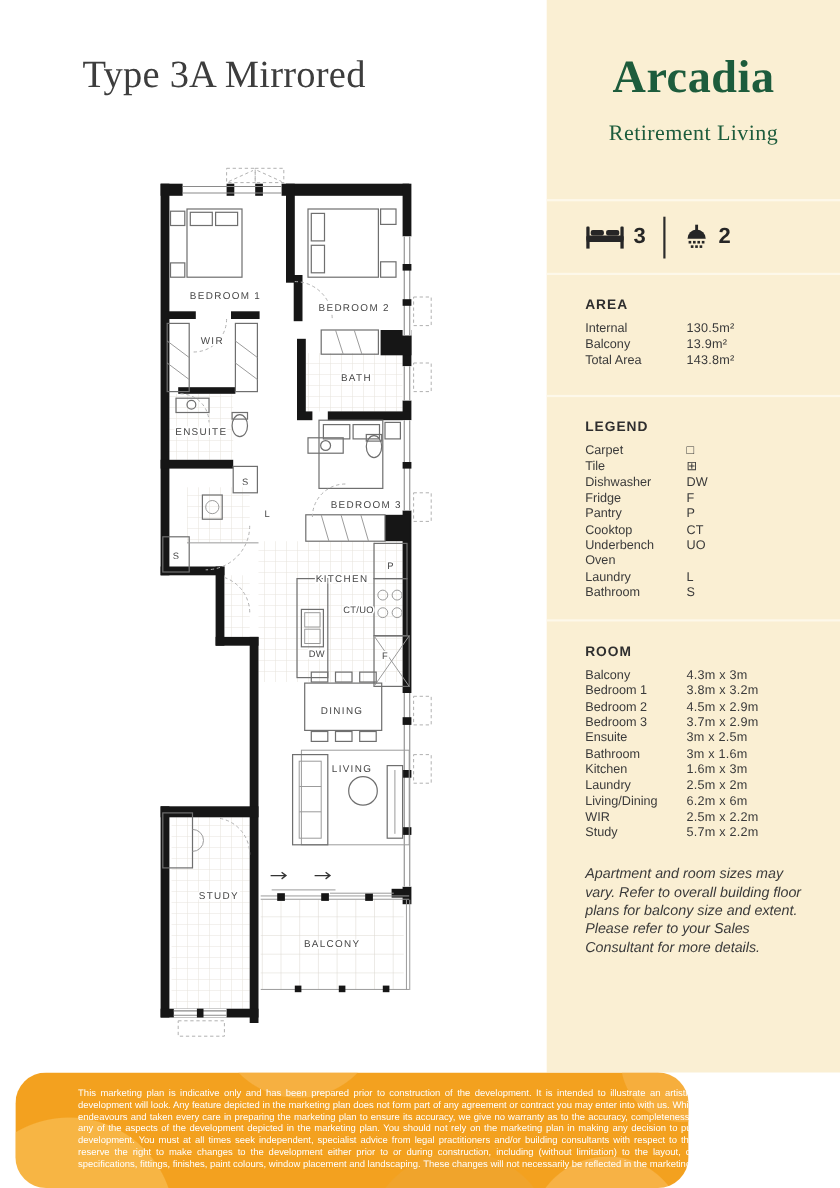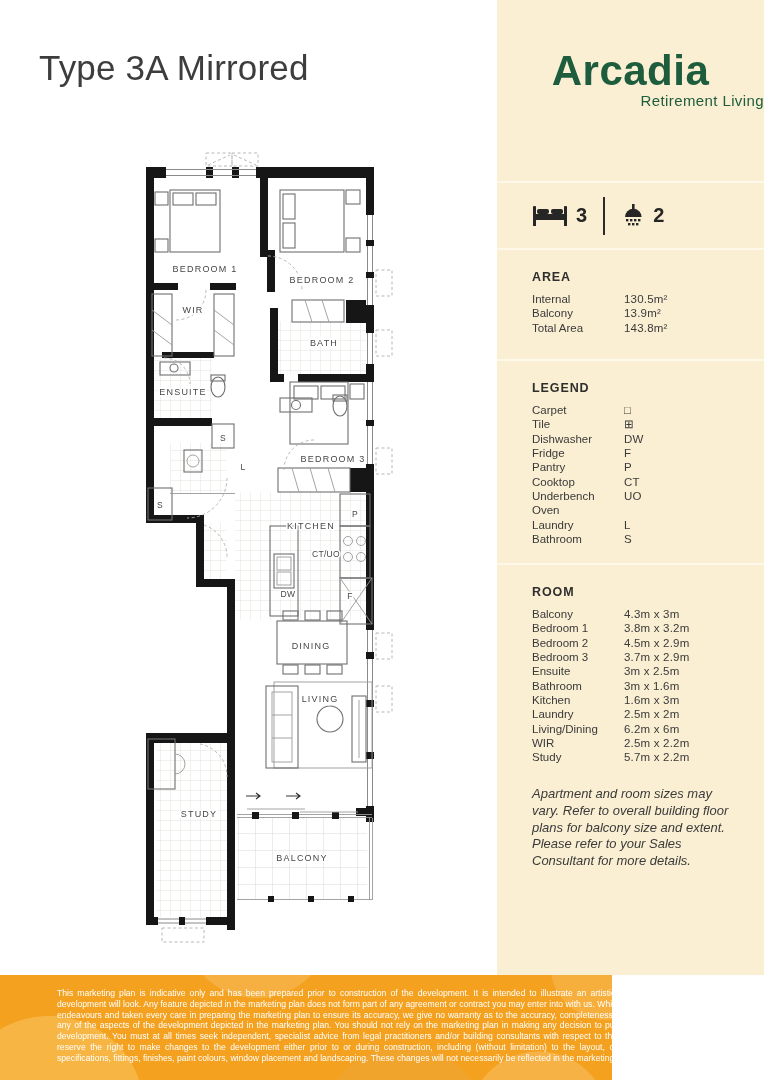--- a/index.html
+++ b/index.html
@@ -1,62 +1,62 @@
 <!DOCTYPE html>
 <html><head>
 <meta charset="utf-8">
 <style>
   html,body{margin:0;padding:0;background:#ffffff;}
   .page{position:relative;width:764px;height:1080px;overflow:hidden;
         font-family:"Liberation Sans",sans-serif;background:#ffffff;}
 
   
-  .header{position:absolute;left:39px;top:48px;}
+  .header{position:absolute;left:75px;top:48px;font-family:Liberation Serif, serif;}
   .title{font-size:35px;font-weight:500;color:#3d3d3d;letter-spacing:.2px;margin:0;}
   .subtitle{font-size:21px;font-weight:400;color:#3a3a3a;margin:7px 0 0 1px;}
 
   
   .plan-svg{position:absolute;left:0;top:0;width:497px;height:975px;}
   .wall{fill:#161616;}
   .thin{fill:none;stroke:#6f6f6f;stroke-width:1.1;}
   .thinner{fill:none;stroke:#9a9a9a;stroke-width:.9;}
   .dash{fill:none;stroke:#b0b0b0;stroke-width:.9;stroke-dasharray:3 2.5;}
   .winline{stroke:#8a8a8a;stroke-width:1;}
   .plan-label{font-family:"Liberation Sans",sans-serif;font-size:9px;letter-spacing:1.2px;
               fill:#474747;text-anchor:middle;paint-order:stroke;stroke:#ffffff;stroke-width:3px;}
   .plan-label.small{font-size:8.5px;letter-spacing:.3px;}
 
   
   .sidebar{position:absolute;left:497px;top:0;width:267px;height:975px;background:#faefd3;}
   .sb-divider{border-top:2px solid #fdf8ea;}
-  .logo-block{position:absolute;top:50px;left:0;width:100%;text-align:center;}
+  .logo-block{position:absolute;top:50px;left:0;width:100%;text-align:center;font-family:Liberation Serif, serif;}
   .brand{font-size:42px;font-weight:700;color:#1d5c3c;letter-spacing:.5px;line-height:1;}
-  .tagline{font-size:15px;color:#1d5c3c;margin-top:0;letter-spacing:.4px;text-align:right;}
+  .tagline{font-size:20px;color:#1d5c3c;margin-top:18px;letter-spacing:.4px;}
   .stats{position:absolute;top:181px;left:0;width:100%;height:67px;
          display:flex;align-items:center;justify-content:flex-start;padding-left:35px;box-sizing:border-box;}
   .stat-num{font-size:20px;font-weight:700;color:#262626;margin:0 10px 0 8px;}
   .stat-sep{width:2px;height:38px;background:#2b2b2b;margin:0 16px 0 6px;}
   .section{position:absolute;left:0;width:100%;box-sizing:border-box;padding:20px 25px 0 35px;}
   .sec-area{top:248px;} .sec-legend{top:359px;} .sec-room{top:563px;}
   .sec-heading{font-size:12.5px;font-weight:700;color:#2e2e2e;letter-spacing:.9px;margin:0 0 8px 0;}
   .row{display:flex;font-size:11.5px;color:#3a3a3a;line-height:14.35px;}
   .row .lbl{width:92px;flex:0 0 92px;}
   .row .val{letter-spacing:.2px;}
   .sec-legend .row .val{font-size:11.5px;}
   .note{position:absolute;top:773px;left:35px;width:205px;font-size:13px;font-style:italic;
         color:#3a3a3a;line-height:16.8px;}
 
   
-  .footer{position:absolute;left:0;top:975px;width:612px;height:105px;background-color:#f3a11f;
+  .footer{position:absolute;left:14px;top:975px;width:612px;height:105px;background-color:#f3a11f;
     background-image:
       radial-gradient(circle at 8% 130%, #f7b544 0 95px, rgba(247,181,68,0) 96px),
       radial-gradient(circle at 42% -50%, #f6b041 0 75px, rgba(246,176,65,0) 76px),
       radial-gradient(circle at 66% 150%, #f0a42c 0 85px, rgba(240,164,44,0) 86px),
       radial-gradient(circle at 88% 140%, #f7b245 0 70px, rgba(247,178,69,0) 71px),
-      radial-gradient(circle at 99% -10%, #f6ae3d 0 55px, rgba(246,174,61,0) 56px);}
+      radial-gradient(circle at 99% -10%, #f6ae3d 0 55px, rgba(246,174,61,0) 56px); border-radius: 28px;}
   .footer p{position:absolute;left:57px;top:13px;width:651px;margin:0;color:#ffffff;
             font-size:8.6px;line-height:10.75px;text-align:justify;}
 </style>
 </head>
 <body>
 
 <div class="page">
 
   <div class="header">
     <h1 class="title">Type 3A Mirrored</h1>

